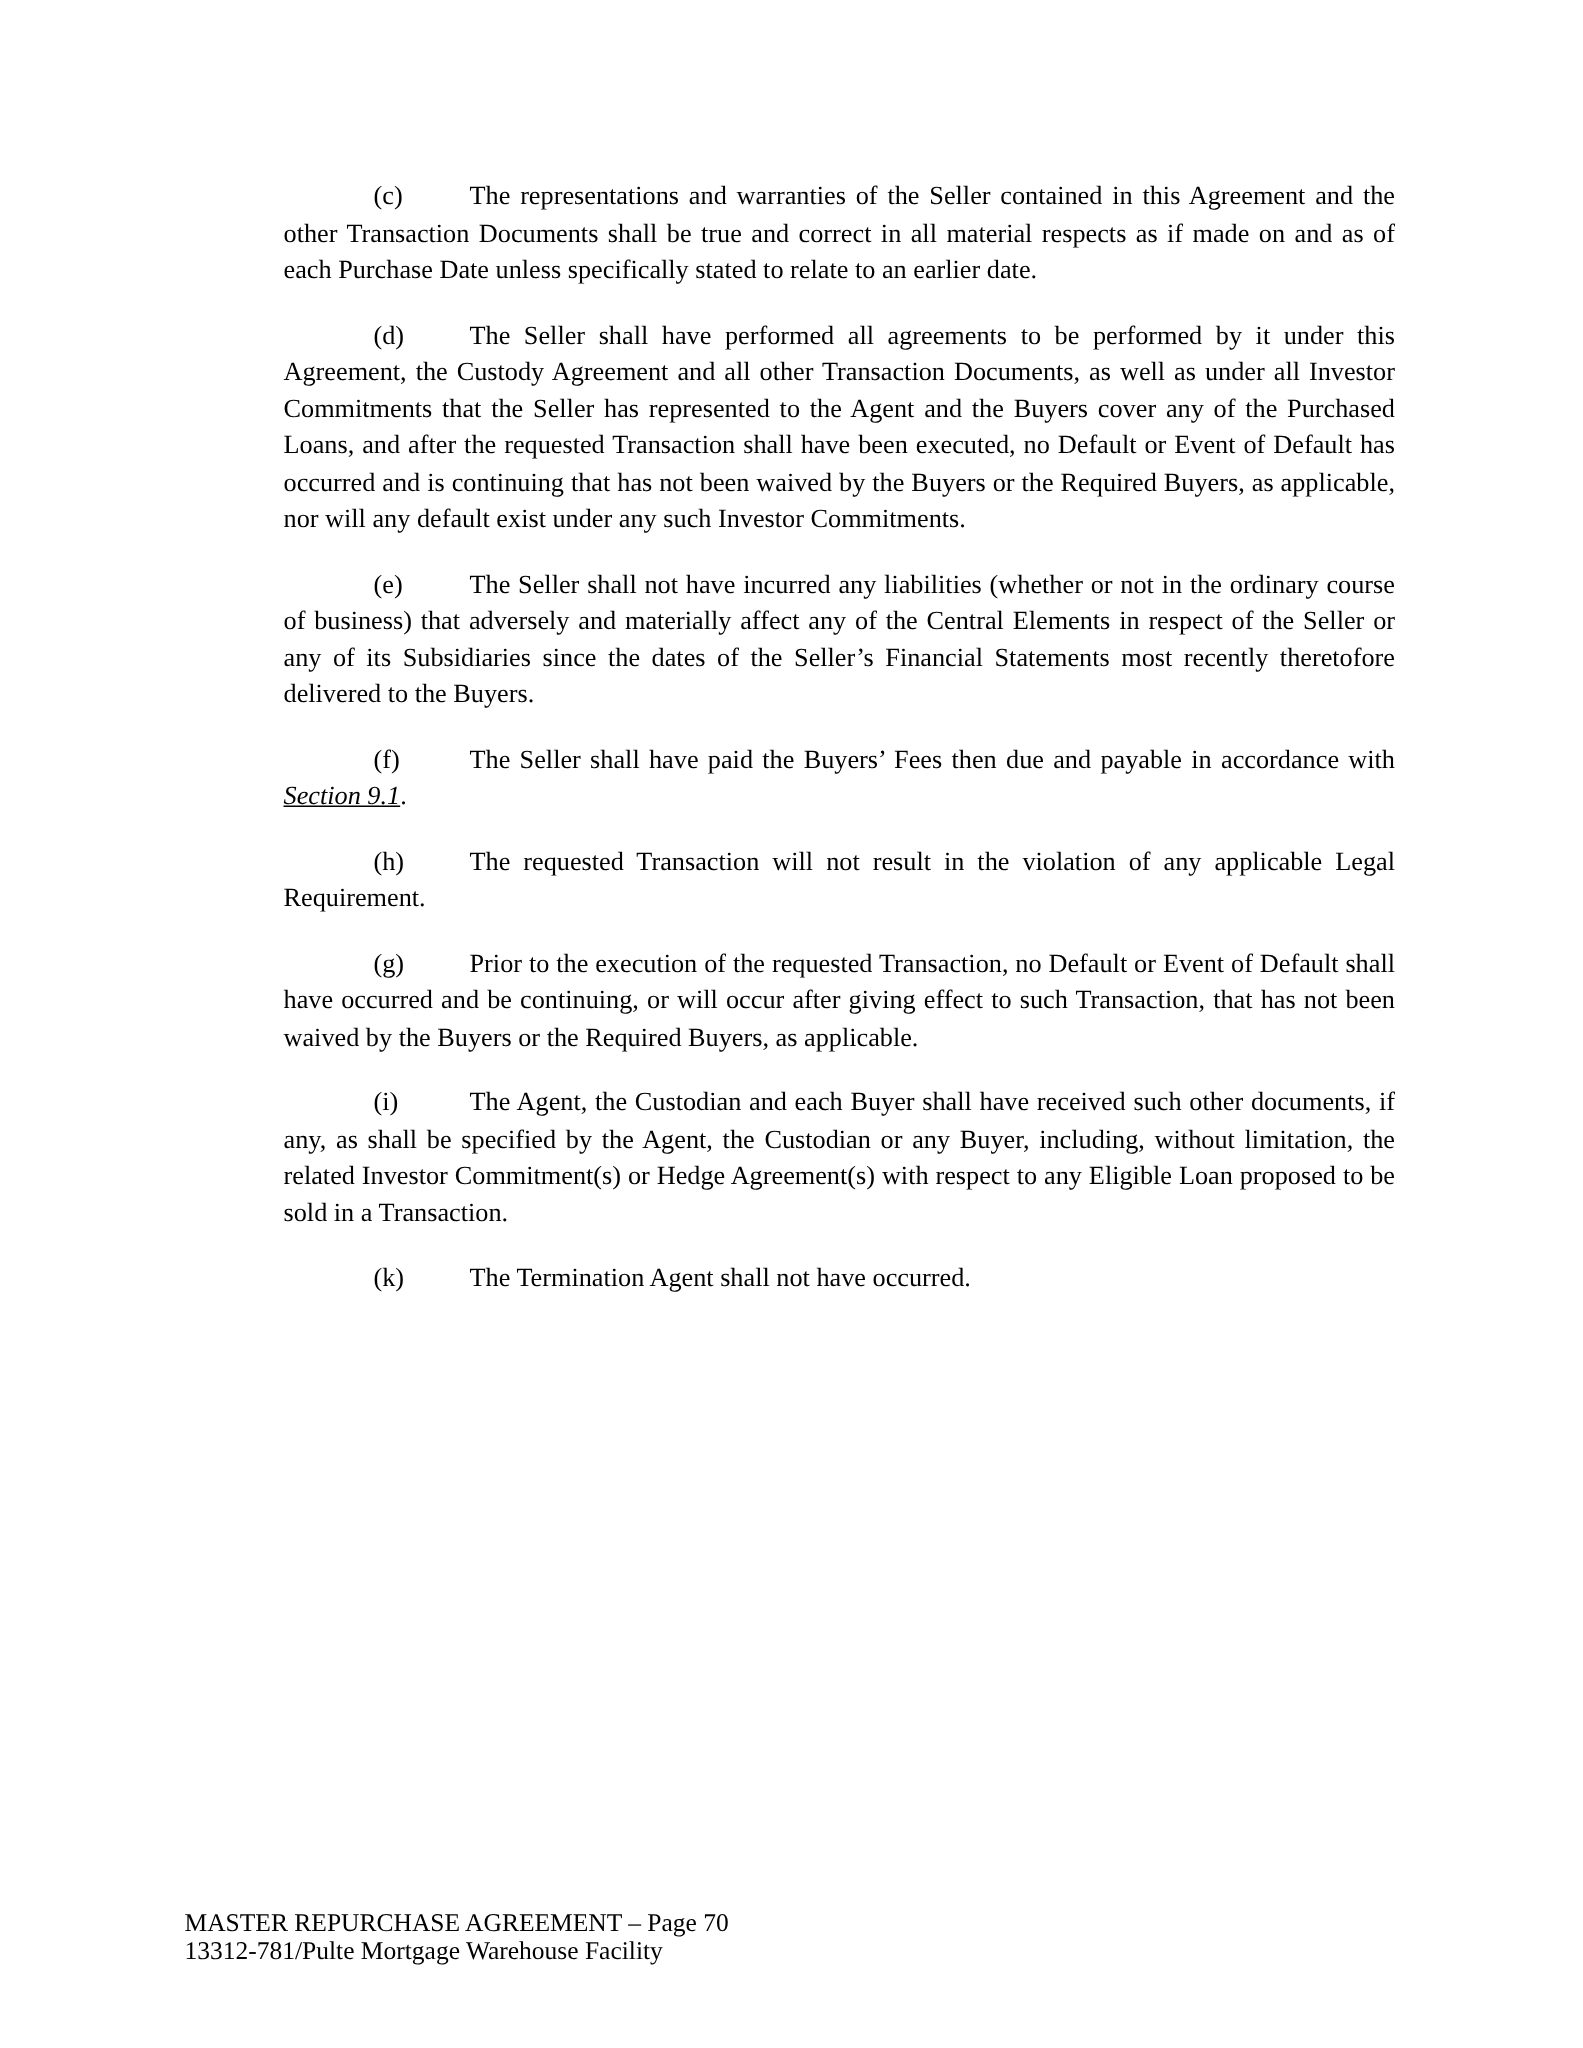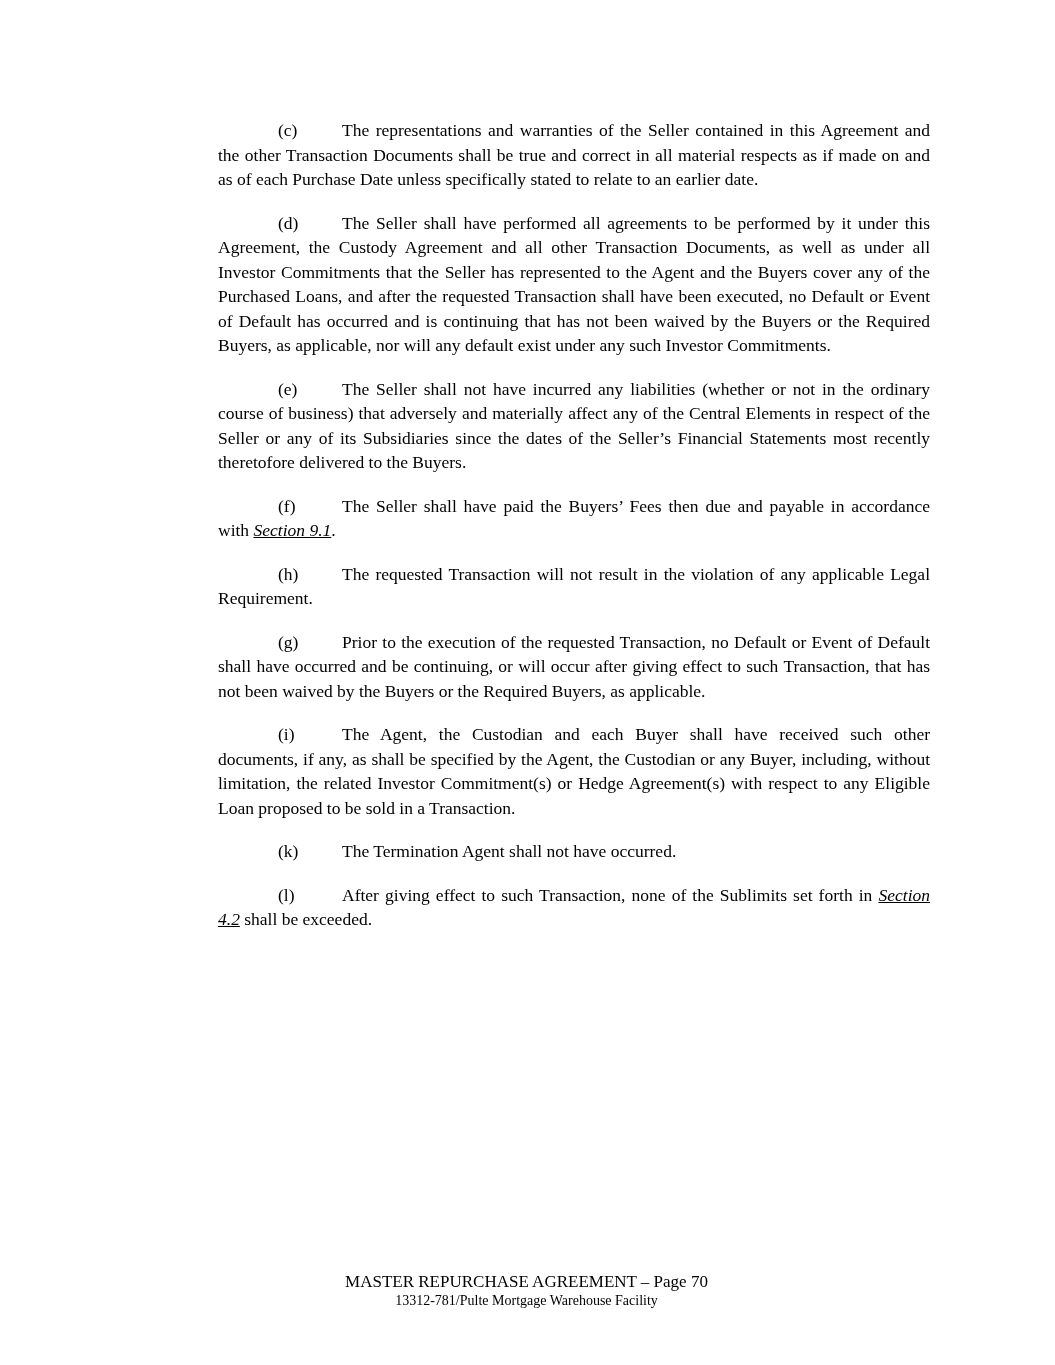--- a/index.html
+++ b/index.html
@@ -15,48 +15,47 @@
     background: #ffffff;
     color: #000000;
     font-family: "Liberation Serif", "DejaVu Serif", serif;
     box-sizing: border-box;
     padding: 118px 125px 55px 123px;
     display: flex;
     flex-direction: column;
     overflow: hidden;
   }
   .content {
-    margin-left: 95px;
+    margin-left: 66px;
   }
   .para {
     margin: 0 0 19px 0;
     font-size: 17.5px;
     line-height: 24.5px;
     text-align: justify;
     text-indent: 60px;
   }
   .plabel {
     display: inline-block;
     width: 64px;
     text-indent: 0;
   }
   .section-ref {
     text-decoration: underline;
     font-style: italic;
   }
   .footer {
     margin-top: auto;
-    text-align: center;
   }
   .footer-line1 {
     font-size: 17px;
     line-height: 21px;
   }
   .footer-line2 {
-    font-size: 14px;
+    font-size: 17px;
     line-height: 18px;
   }
 </style>
 </head>
 <body>
 
 <div class="page">
   <div class="content">
 
     <p class="para"><span class="plabel">(c)</span><span>The representations and warranties of the Seller contained in this Agreement and the other Transaction Documents shall be true and correct in all material respects as if made on and as of each Purchase Date unless specifically stated to relate to an earlier date.</span><span class="section-ref"></span><span></span></p>
@@ -69,21 +68,20 @@
 
     <p class="para"><span class="plabel">(h)</span><span>The requested Transaction will not result in the violation of any applicable Legal Requirement.</span><span class="section-ref"></span><span></span></p>
 
     <p class="para"><span class="plabel">(g)</span><span>Prior to the execution of the requested Transaction, no Default or Event of Default shall have occurred and be continuing, or will occur after giving effect to such Transaction, that has not been waived by the Buyers or the Required Buyers, as applicable.</span><span class="section-ref"></span><span></span></p>
 
     <p class="para"><span class="plabel">(i)</span><span>The Agent, the Custodian and each Buyer shall have received such other documents, if any, as shall be specified by the Agent, the Custodian or any Buyer, including, without limitation, the related Investor Commitment(s) or Hedge Agreement(s) with respect to any Eligible Loan proposed to be sold in a Transaction.</span><span class="section-ref"></span><span></span></p>
 
 
     <p class="para"><span class="plabel">(k)</span><span>The Termination Agent shall not have occurred.</span><span class="section-ref"></span><span></span></p>
 
-    <p class="para"><span class="plabel">(l)</span><span>After giving effect to such Transaction, none of the Sublimits set forth in </span><span class="section-ref">Section 4.2</span><span> shall be exceeded.</span></p>
 
   </div>
 
   <div class="footer">
     <div class="footer-line1">MASTER REPURCHASE AGREEMENT – Page 70</div>
     <div class="footer-line2">13312-781/Pulte Mortgage Warehouse Facility</div>
   </div>
 </div>
 
 </body></html>

